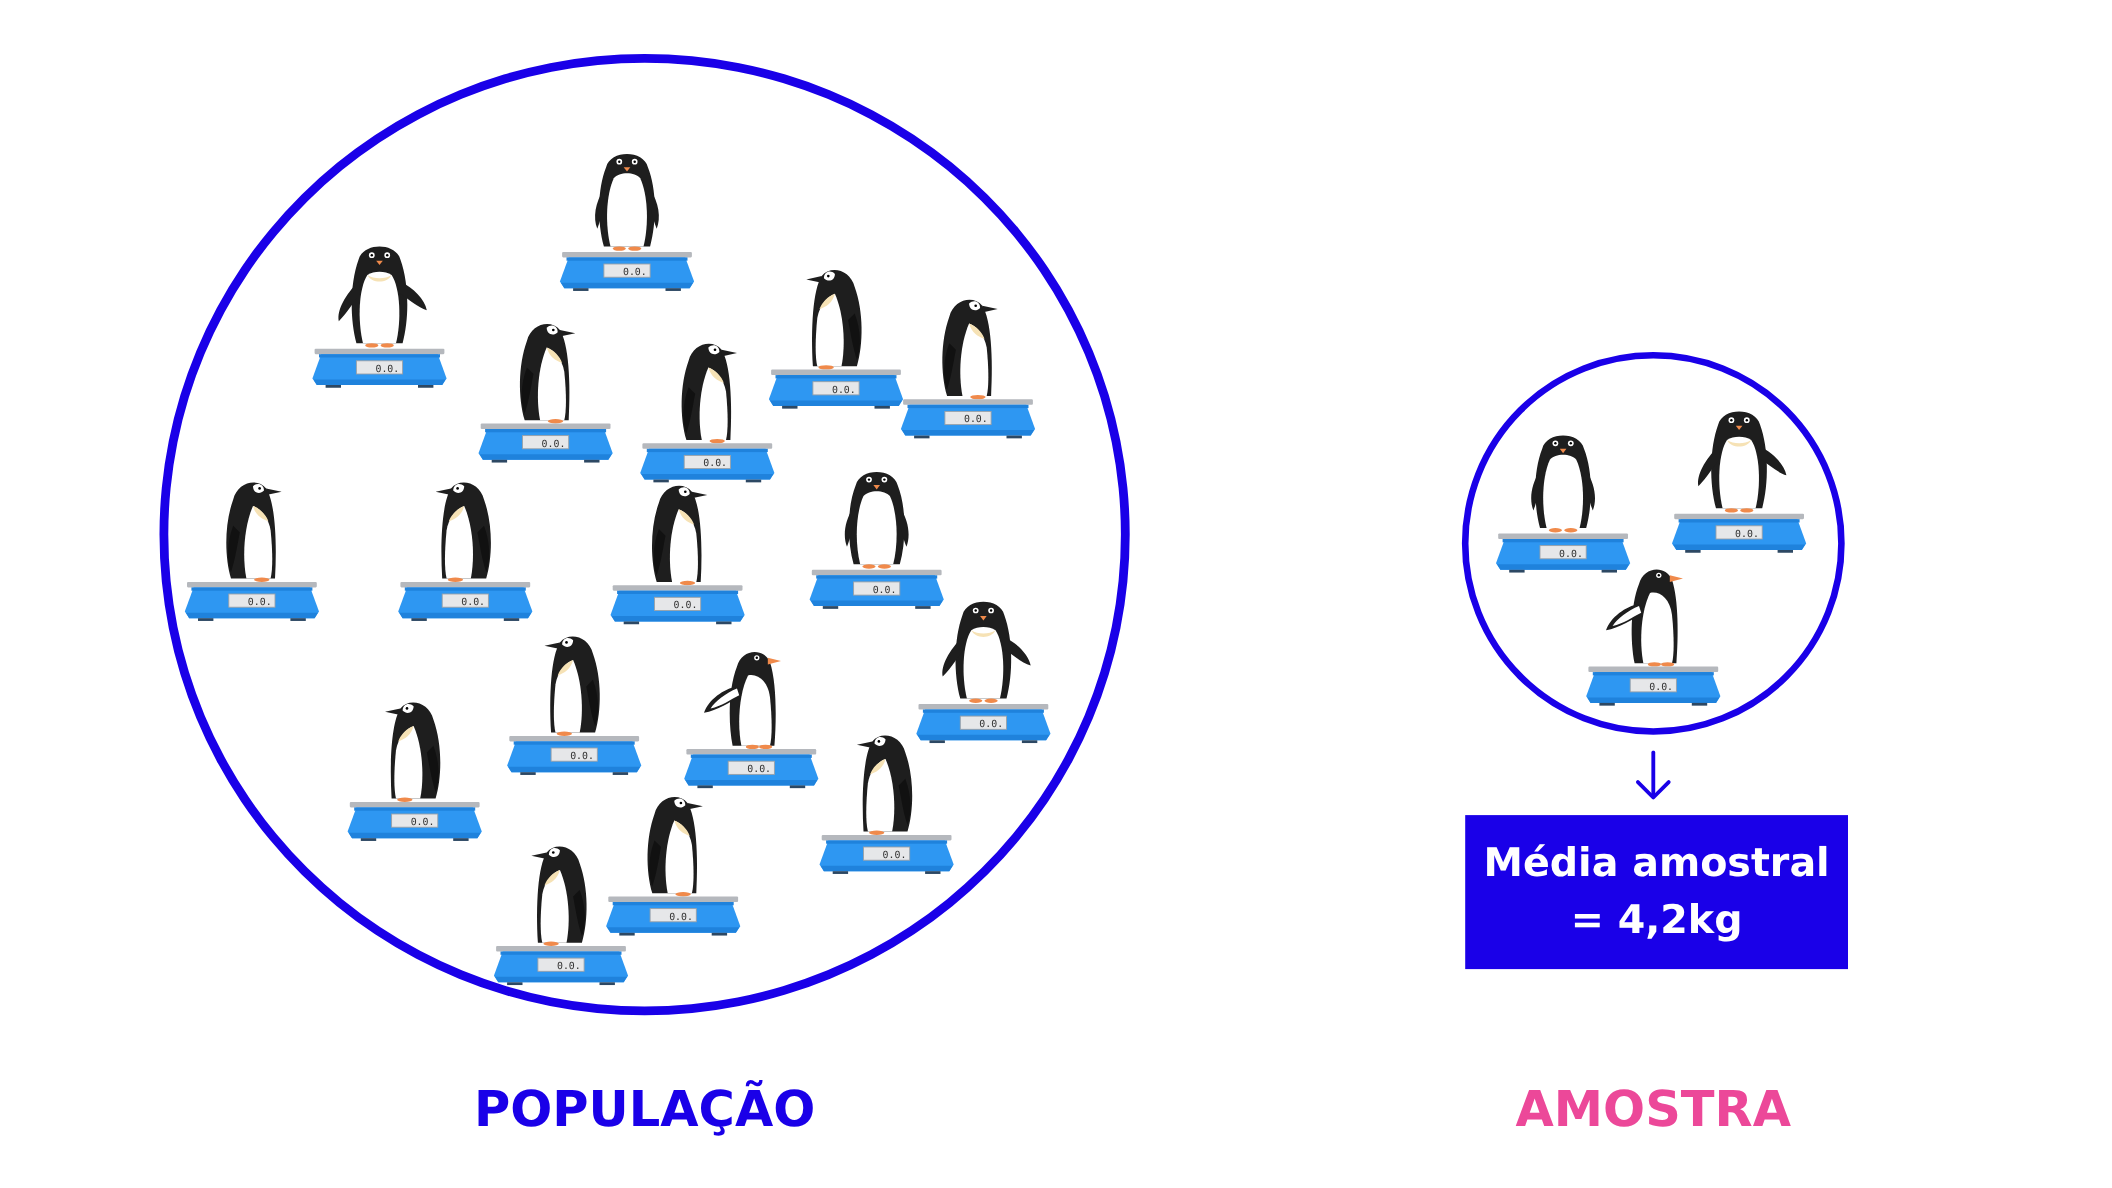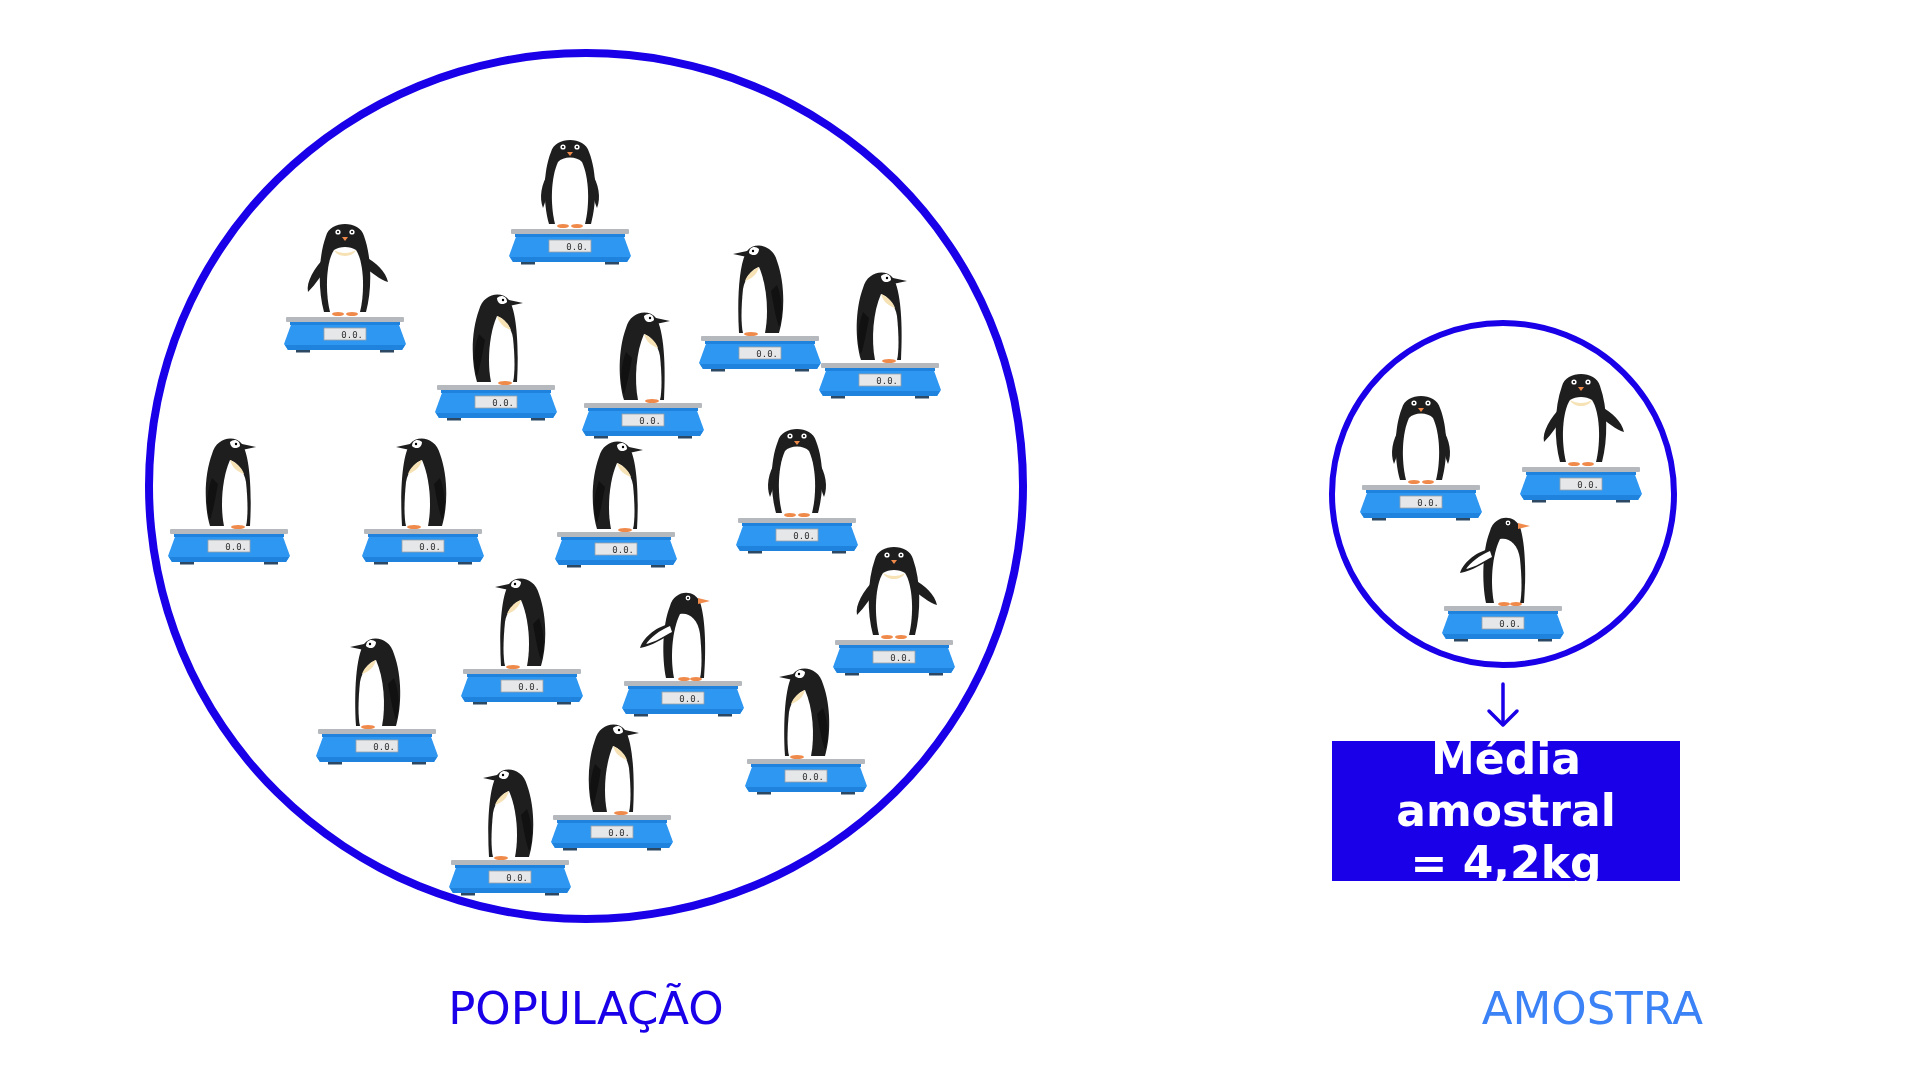--- a/index.html
+++ b/index.html
@@ -1,21 +1,21 @@
 <!DOCTYPE html>
 <html><head>
 <meta charset="utf-8">
 <style>
   html, body { margin:0; padding:0; background:#ffffff; }
   body { width:1920px; height:1080px; position:relative; overflow:hidden; font-family:"DejaVu Sans", sans-serif; }
   .circle { position:absolute; border-style:solid; border-radius:50%; box-sizing:border-box; }
   .unit { position:absolute; width:130px; height:150px;text-decoration:underline; }
   .unit svg { width:130px; height:150px; display:block; }
-  .label { position:absolute; font-family:"DejaVu Sans", sans-serif; font-weight:normal; font-size:45px; letter-spacing:0px; text-align:center; }
-  .box { position:absolute; color:#fff; font-family:"DejaVu Sans", sans-serif; font-weight:bold; font-size:44px; text-align:center; line-height:52px; display:flex; flex-direction:column; justify-content:center; align-items:center; }
+  .label { position:absolute; font-family:"DejaVu Sans", sans-serif; font-weight:bold; font-size:45px; letter-spacing:0px; text-align:center; }
+  .box { position:absolute; color:#fff; font-family:"DejaVu Sans", sans-serif; font-weight:bold; font-size:36px; text-align:center; line-height:52px; display:flex; flex-direction:column; justify-content:center; align-items:center; }
   .arrow { position:absolute; }
 </style>
 </head>
 <body>
 
 <div id="pop-circle" class="circle" style="left: 145px; top: 49px; width: 882px; height: 874px; border-width: 8px; border-color: rgb(26, 0, 232);"></div>
 <div id="pop-units">
     <div class="unit" style="left: 505px; top: 122px;">
       <svg viewBox="0 0 130 150">
         <g>
@@ -529,13 +529,13 @@
 <svg id="arrow" class="arrow" width="40" height="48" viewBox="0 0 40 48" style="left: 1483px; top: 682px;">
   <line x1="20" y1="2" x2="20" y2="42" stroke-width="3.5" stroke-linecap="round" class="acc-stroke" stroke="#1a00e8"></line>
   <polyline points="6,29 20,43 34,29" fill="none" stroke-width="3.5" stroke-linecap="round" stroke-linejoin="round" class="acc-stroke" stroke="#1a00e8"></polyline>
 </svg>
 
 <div id="result-box" class="box" style="left: 1332px; top: 741px; width: 348px; height: 140px; background: rgb(26, 0, 232);">
   <div>Média amostral</div>
   <div>= 4,2kg</div>
 </div>
 
-<div id="sam-label" class="label" style="left: 1303px; top: 982px; width: 400px; color: #3b82f6; text-align: right;">AMOSTRA</div>
+<div id="sam-label" class="label" style="left: 1303px; top: 982px; width: 400px; color: #ec4899;">AMOSTRA</div>
 
 </body></html>

